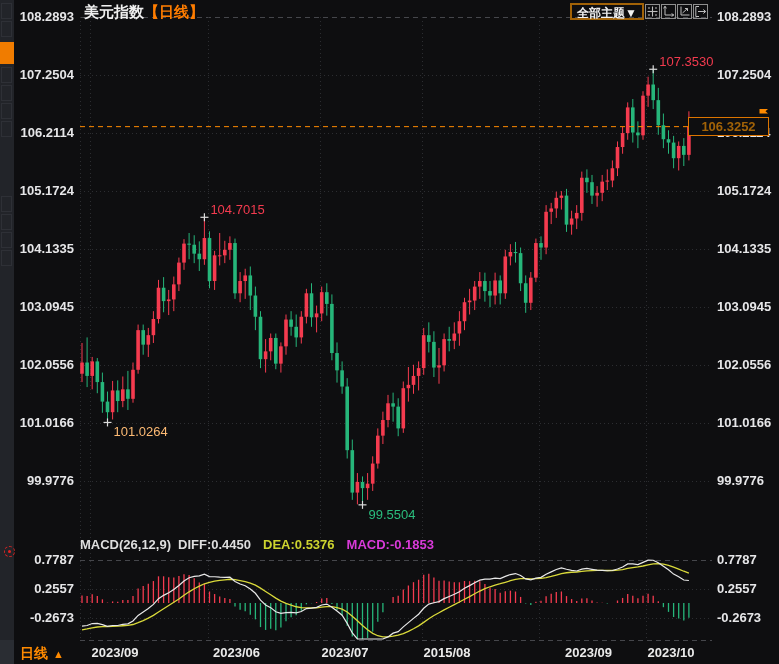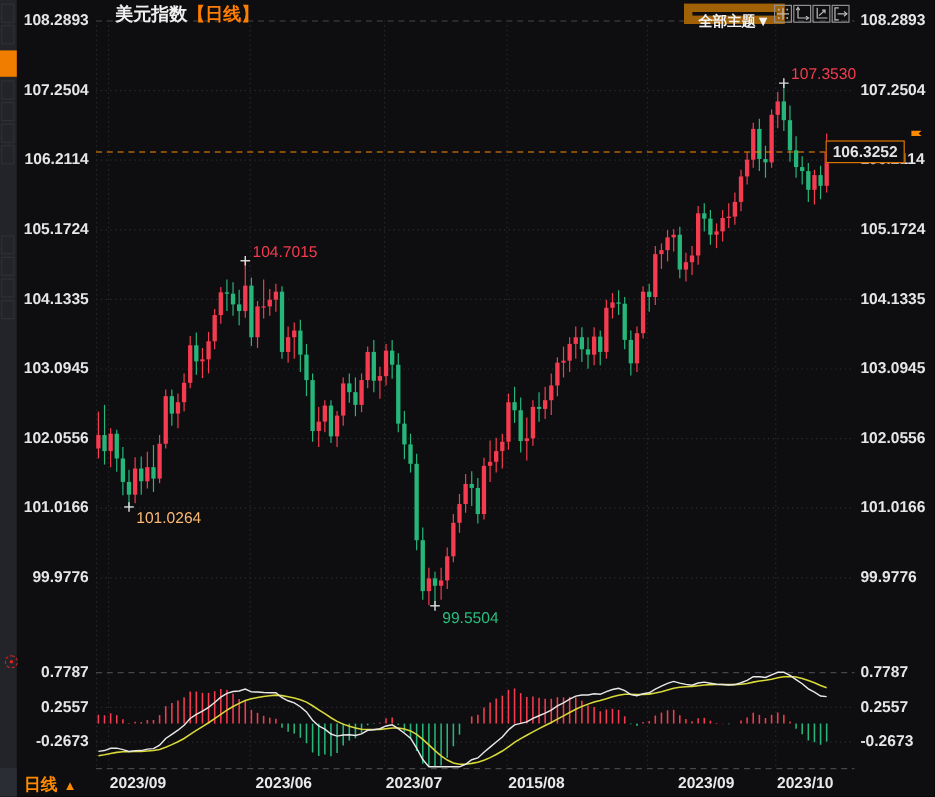--- a/index.html
+++ b/index.html
@@ -9,24 +9,24 @@
   #overlay{position:absolute;left:0;top:0;width:779px;height:664px;pointer-events:none;}
   #overlay .hit{pointer-events:auto;}
 
   
   .strip{position:absolute;left:0;top:0;width:14px;height:664px;background:#222429;}
   .strip .cell{position:absolute;left:1px;width:11px;height:16px;border:1px solid #383b41;opacity:.55;box-sizing:border-box;}
   .strip .active{position:absolute;left:0;width:14px;height:22px;background:#f07c00;opacity:1;}
   .strip .bottom{position:absolute;left:0;top:640px;width:14px;height:24px;background:#2a2d33;}
 
   
-  .title{position:absolute;left:96px;top:3px;font-size:15px;font-weight:700;color:#efefef;white-space:nowrap;}
+  .title{position:absolute;left:84px;top:3px;font-size:15px;font-weight:700;color:#efefef;white-space:nowrap;}
   .title .tag{color:#ff7d00;}
   .themes-btn{position:absolute;left:570px;top:3px;height:17px;line-height:16px;padding:0 5px;
-      border:7px solid #a16207;color:#f2f2f2;font-size:12px;font-weight:700;background:transparent;
+      border:2px solid #a16207;color:#f2f2f2;font-size:12px;font-weight:700;background:transparent;
       box-sizing:border-box;white-space:nowrap;}
   .icon-btn{position:absolute;top:4px;width:15px;height:15px;border:1px solid #8f8f8f;box-sizing:border-box;
       display:flex;align-items:center;justify-content:center;background:transparent;}
 
   
   .ylab{position:absolute;font-size:13px;font-weight:700;color:#e6e6e8;line-height:16px;white-space:nowrap;}
   .ylab.l{left:0;width:74px;text-align:right;}
   .ylab.r{left:717px;text-align:left;}
   .date{position:absolute;top:645px;font-size:13px;font-weight:700;color:#eaeaea;white-space:nowrap;}
   .anno{position:absolute;font-size:13px;font-weight:400;white-space:nowrap;}
@@ -35,22 +35,22 @@
   .macd-head{position:absolute;left:80px;top:537px;font-size:13px;font-weight:700;color:#dedede;white-space:nowrap;}
   .macd-head .dea{color:#cdd42f;margin-left:12px;}
   .macd-head .mcd{color:#d93ad9;margin-left:12px;}
   .macd-head .diff{margin-left:7px;}
 
   
   .period{position:absolute;left:20px;top:645px;font-size:14px;font-weight:700;color:#ff8a00;white-space:nowrap;}
   .period .arr{font-size:11px;margin-left:5px;}
 
   
-  .price-box{position:absolute;left:688px;width:66px;height:19px;border:1px solid #dd7500;background:#0e0e10;
-      color:#e5e5e5;font-size:13px;font-weight:700;display:flex;align-items:center;justify-content:center;
+  .price-box{position:absolute;left:688px;width:81px;height:19px;border:1px solid #dd7500;background:#0e0e10;
+      color:#a16207;font-size:13px;font-weight:700;display:flex;align-items:center;justify-content:center;
       box-sizing:border-box;z-index:6;}
   .alert-ico{position:absolute;z-index:7;width:12px;height:10px;}
 
   
   .reddot{position:absolute;left:4px;top:546px;width:11px;height:11px;border:1px dashed #cc2424;border-radius:50%;box-sizing:border-box;}
   .reddot i{position:absolute;left:3px;top:3px;width:3px;height:3px;background:#e42020;border-radius:50%;}
 </style>
 </head>
 <body>
 
@@ -507,20 +507,23 @@
     <div class="icon-btn hit" style="left:693px">
       <svg width="13" height="13" viewBox="0 0 13 13">
           <g stroke="#bdbdbd" stroke-width="1" fill="none">
         <path d="M5 1.5 H1.8 V11.5 H5"></path>
             <path d="M4 6.5 H11.5"></path>
             <path d="M9.3 4.5 L11.7 6.5 L9.3 8.5"></path>
       </g>
         </svg>
     </div>
 
+    <div class="macd-head">
+      <span>MACD(26,12,9)</span><span class="diff">DIFF:0.4450</span><span class="dea">DEA:0.5376</span><span class="mcd">MACD:-0.1853</span>
+    </div>
 
     <div class="reddot hit">
         <i></i>
       </div>
 
     <div class="period hit">
       <span>日线</span><span class="arr">▲</span>
     </div>
 
     <div class="price-box hit" id="price-box" style="top: 116.648px;">

